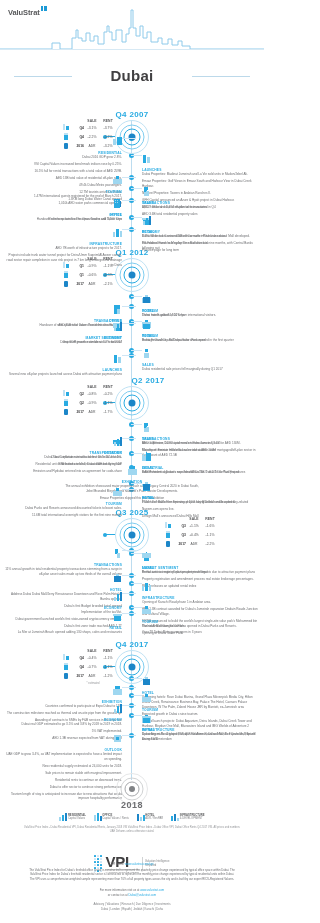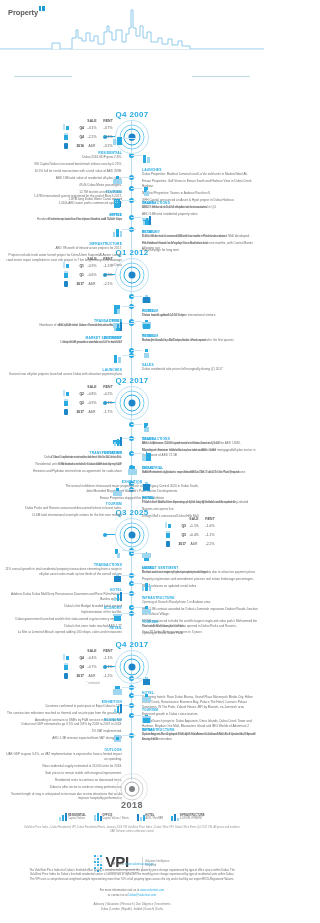--- a/index.html
+++ b/index.html
@@ -123,31 +123,32 @@
   .contact a{color:#29abe2;text-decoration:none;}
   .services{position:absolute;left:0;top:902px;width:264px;text-align:center;
     font-size:2.8px;line-height:1.7;color:#808285;}
 </style>
 </head>
 <body>
 
 <div class="page">
 
   <div class="logo">
-    <span>Property</span><span class="flag"></span>
+    <span>ValuStrat</span><span class="flag"></span>
   </div>
 
   <svg class="skyline" viewBox="0 0 264 42" preserveAspectRatio="none">
     <path d="M0,41 L52,41 L52,35 L60,35 L60,41 L72,41 L72,30 L76,30 L76,22 L78,22 L78,30 L82,30 L82,33 L86,33 L86,25 L90,25 L90,33 L94,33 L94,28 L98,28 L98,36 L104,36 L104,24 L107,24 L107,18 L109,18 L109,24 L112,24 L112,32 L116,32 L116,22 L122,22 L122,34 L126,34 L126,26 L129,26 L129,20 L131,20 L131,2 L133,2 L133,20 L136,20 L136,28 L140,28 L140,18 L143,18 L143,30 L147,30 L147,24 L151,24 L151,34 L158,34 L158,30 L162,30 L162,36 L168,36 L168,31 L172,31 L172,37 L178,37 L178,33 L182,33 L182,38 L190,38 L190,41 L264,41" fill="none" stroke="#8ecaea" stroke-width="1"></path>
   </svg>
 
   <div class="hrule" style="top:49px"></div>
 
   <div class="citybar l"></div>
   <div class="citybar r"></div>
+  <div class="city">Dubai</div>
 
   <div class="spine"></div>
 
   <div id="nodes">
       <div class="node" style="top: 136px;"></div>
       <div class="node" style="top: 175px;"></div>
       <div class="node" style="top: 153px;"></div>
       <div class="node" style="top: 186px;"></div>
       <div class="node" style="top: 198px;"></div>
       <div class="node" style="top: 215px;"></div>
@@ -252,21 +253,21 @@
         </div>
         <div class="row">
           <div class="ic ic-hot"></div>
           <div class="vals">
             <span class="qq">2017</span>
             <span>ADR</span>
             <span>-2.1%</span>
           </div>
         </div>
       </div>
-      <div class="qlabel" style="top: 376px; left: 92px;">Q2 2017</div>
+      <div class="qlabel" style="top: 376px; left: 108px;">Q2 2017</div>
       <div class="qmark" style="top: 386px;">
         <div class="r1"></div>
         <div class="r2"></div>
         <div class="r3"></div>
         <div class="dot"></div>
         <div class="stub l"></div>
         <div class="stubdot"></div>
       </div>
       <div class="stats" style="top: 385px; left: 62px;">
         <div class="hdr">

